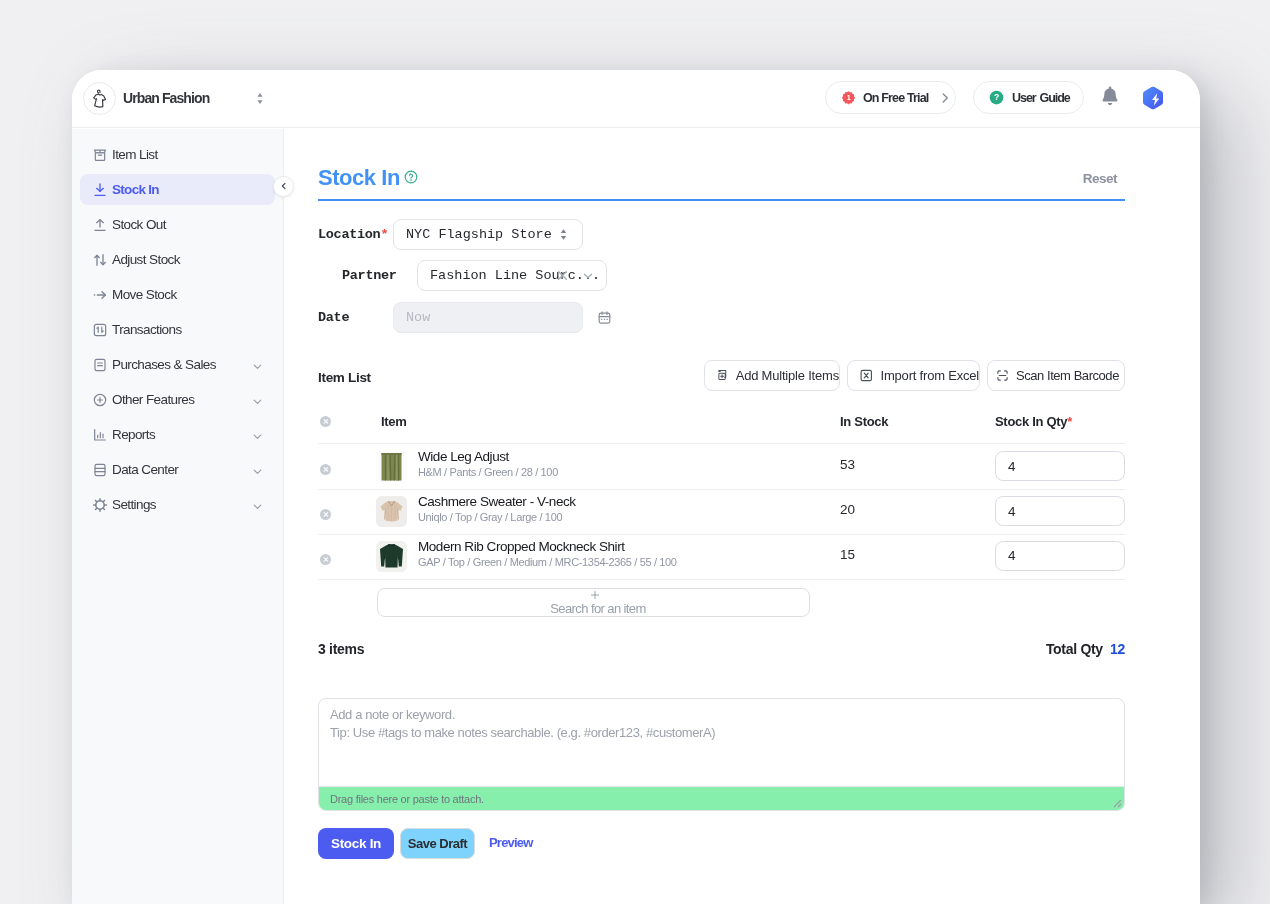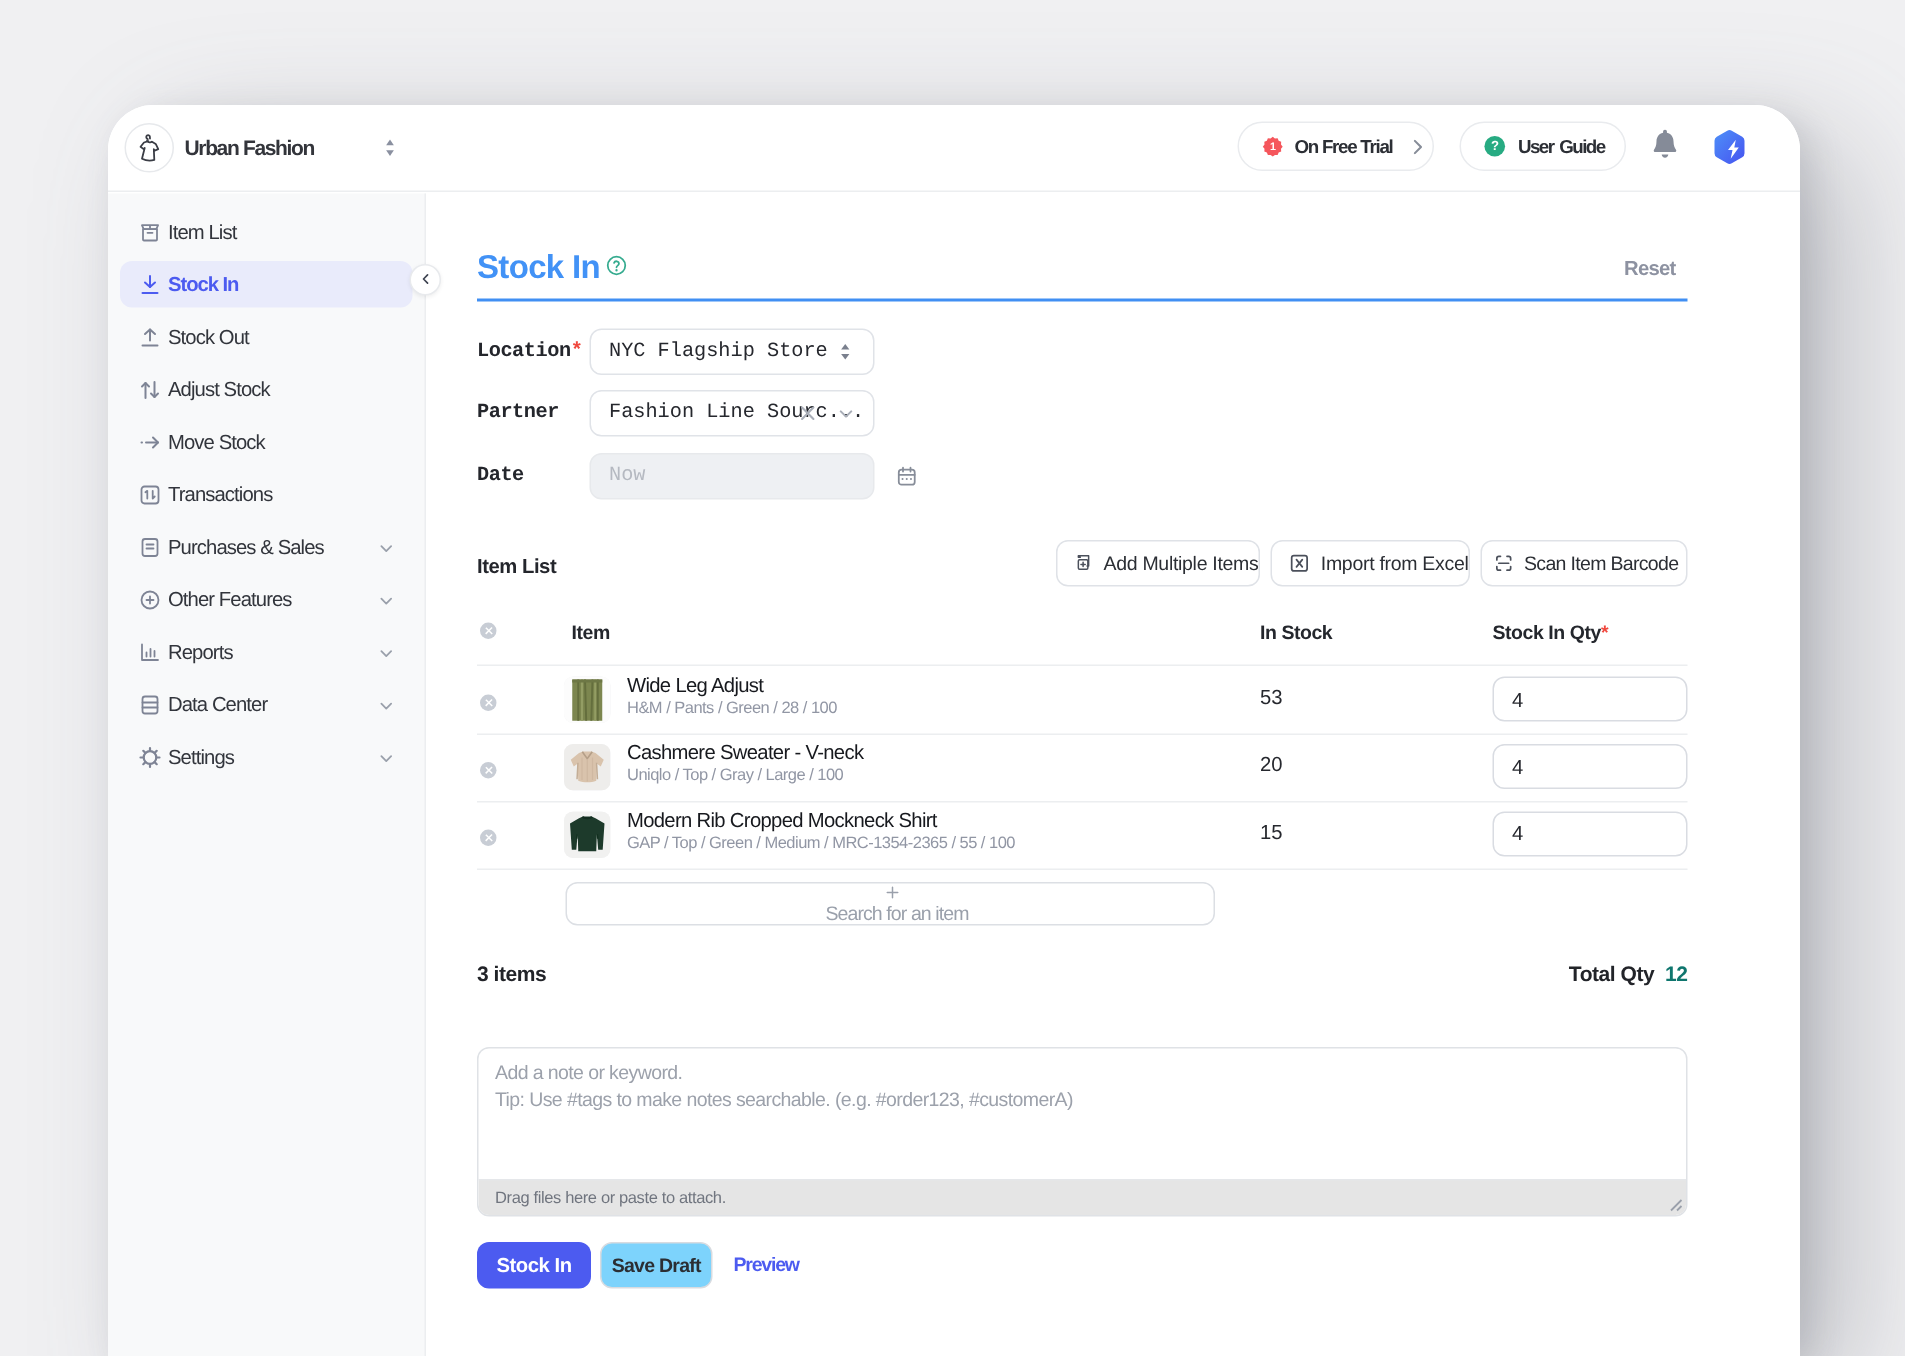--- a/index.html
+++ b/index.html
@@ -57,25 +57,25 @@
 .trow { position:absolute; left:0; width:807px; height:45px; }
 .thumb { position:absolute; left:58px; top:7px; width:31px; height:31px; border-radius:6px; overflow:hidden; background:#f4f4f5; }
 .iname { position:absolute; left:100px; top:5px; font-size:13.5px; font-weight:400; letter-spacing:-0.45px; color:#17191e; }
 .isub { position:absolute; left:100px; top:22px; font-size:11px; letter-spacing:-0.35px; color:#9196a4; }
 .instock { position:absolute; left:522px; top:13px; font-size:13.5px; color:#26282e; }
 .qtyinput { position:absolute; left:677px; top:7px; width:130px; height:30px; border:1px solid #d9dce2; border-radius:8px; display:flex; align-items:center; padding-left:12px; font-size:13.5px; color:#26282e; background:#fff; }
 .searchrow { position:absolute; left:59px; top:459px; width:433px; height:29px; border:1px solid #dcdfe4; border-radius:8px; display:flex; align-items:center; padding-left:9px; color:#9aa0ab; font-size:13px; letter-spacing:-0.6px;flex-direction:column; }
 .totrow { position:absolute; left:0; top:508px; width:807px; height:28px; }
 .nitems { position:absolute; left:0; top:4px; font-size:14px; font-weight:bold; letter-spacing:-0.3px; color:#222429; }
 .totqty { position:absolute; right:0; top:4px; font-size:14px; font-weight:bold; letter-spacing:-0.3px; color:#222429; }
-.totqty b { color:#0f766e; font-weight:bold; }
+.totqty b { color:#1d4ed8; font-weight:bold; }
 
 .note { position:absolute; left:0; top:569px; width:807px; height:113px; border:1px solid #dfe2e6; border-radius:8px; background:#fff; overflow:hidden; }
 .note .ph { position:absolute; left:11px; top:7px; font-size:13px; letter-spacing:-0.4px; color:#9ca1ab; line-height:17.5px; }
-.note .foot { position:absolute; left:0; right:0; bottom:0; height:24px; background:#e5e5e5; border-top:1px solid #e5e7ea; font-size:11px; letter-spacing:-0.25px; color:#70757f; display:flex; align-items:center; padding-left:11px; }
+.note .foot { position:absolute; left:0; right:0; bottom:0; height:24px; background:#86efac; border-top:1px solid #e5e7ea; font-size:11px; letter-spacing:-0.25px; color:#70757f; display:flex; align-items:center; padding-left:11px; }
 .grip { position:absolute; right:2px; bottom:2px; width:9px; height:9px; }
 
 .bbtn { position:absolute; top:699px; height:31px; border-radius:8px; font-size:13.5px; font-weight:600; letter-spacing:-0.3px; display:flex; align-items:center; justify-content:center; }
 .bprimary { left:0; width:76px; background:#4c5bf0; color:#fff; }
 .bghost { left:82px; width:75px; background:#7dd3fc; border:1px solid #d8dbe0; color:#2b2e33; font-size:13px; letter-spacing:-0.5px; }
 .blink { position:absolute; left:171px; top:706px; font-size:13px; font-weight:600; letter-spacing:-0.8px; color:#4c5bf0; }
 </style>
 </head>
 <body>
 <div class="card">
@@ -256,21 +256,21 @@
 
       <div class="frow" style="top:90px;">
             <span class="flabel">Location<span class="star">*</span></span>
         <div class="fbox">NYC Flagship Store
           <svg style="position:absolute;right:13px" width="11" height="13" viewBox="0 0 12 14">
                 <path d="M6 1.4 9 5.4H3z" fill="#7a808e"></path>
                 <path d="M6 12.6 3 8.6h6z" fill="#7a808e"></path>
               </svg>
         </div>
       </div>
-      <div class="frow" style="top:131px;">
+      <div class="frow" style="top:131px;margin-left:24px;">
             <span class="flabel">Partner</span>
         <div class="fbox">Fashion Line Sourc...
           <svg style="position:absolute;right:37px" width="13" height="13" viewBox="0 0 24 24" fill="none" stroke="#a9aeb8" stroke-width="2.6" stroke-linecap="round">
                 <path d="M5 5l14 14M19 5 5 19"></path>
               </svg>
           <svg style="position:absolute;right:11px" width="14" height="14" viewBox="0 0 24 24" fill="none" stroke="#a9aeb8" stroke-width="2.4" stroke-linecap="round" stroke-linejoin="round">
                 <path d="m6 9 6 6 6-6"></path>
               </svg>
         </div>
       </div>

